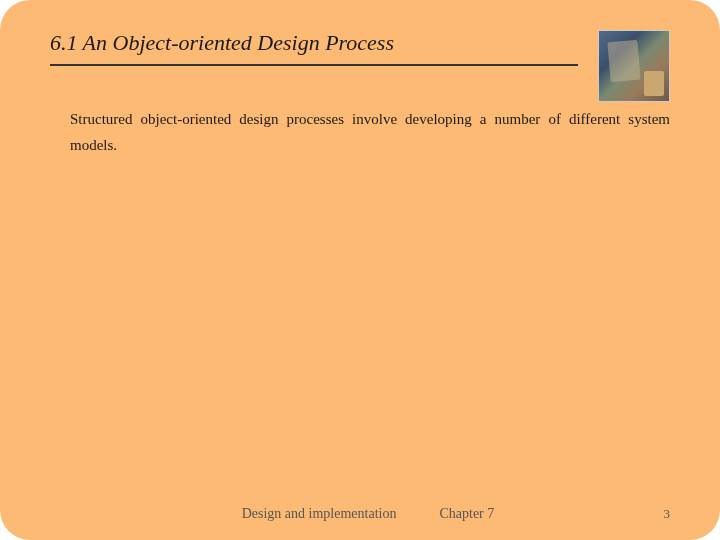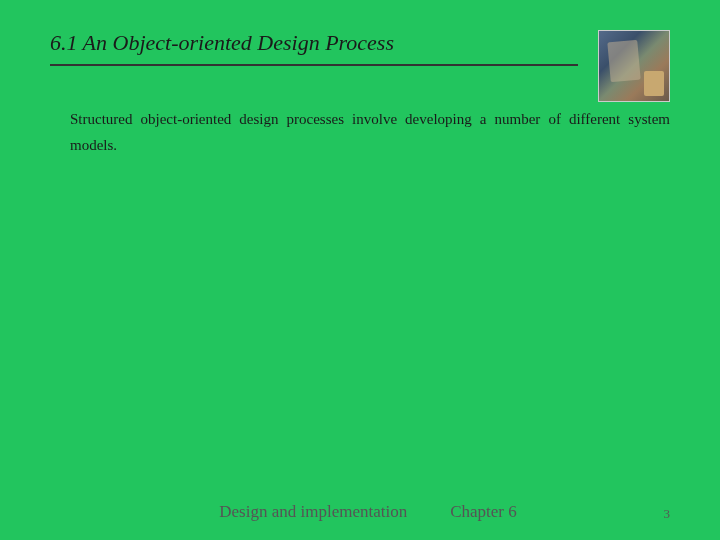--- a/index.html
+++ b/index.html
@@ -15,23 +15,24 @@
       font-family: 'Times New Roman', Times, serif;
       font-size: 15px;
       color: #1a1a1a;
       overflow: hidden;
       position: relative;
     }
 
     .slide-container {
       width: 720px;
       height: 540px;
-      background: #22c55e;
+      background: #fdba74;
       padding: 30px 50px 20px 50px;
       position: relative;
+      border-radius: 30px;
     }
 
     .header-area {
       display: flex;
       justify-content: space-between;
       align-items: flex-start;
       margin-bottom: 0;
     }
 
     .title-section {
@@ -111,21 +112,21 @@
 
     .footer-area {
       position: absolute;
       bottom: 18px;
       left: 16px;
       right: 0;
       display: flex;
       justify-content: center;
       align-items: center;
       gap: 43px;
-      font-size: 17px;
+      font-size: 14px;
       color: #555555;
     }
 
     .footer-page-number {
       position: absolute;
       bottom: 18px;
       right: 50px;
       font-size: 13px;
       color: #555555;
     }
@@ -150,18 +151,18 @@
     <div class="paragraph">
       <span>Structured object-oriented design processes involve developing a number of different system models.</span>
     </div>
 
 
 
   </div>
 
   <div class="footer-area">
     <span>Design and implementation</span>
-    <span>Chapter 6</span>
+    <span>Chapter 7</span>
   </div>
 
   <div class="footer-page-number">3</div>
 
 </div>
 
 </body></html>

